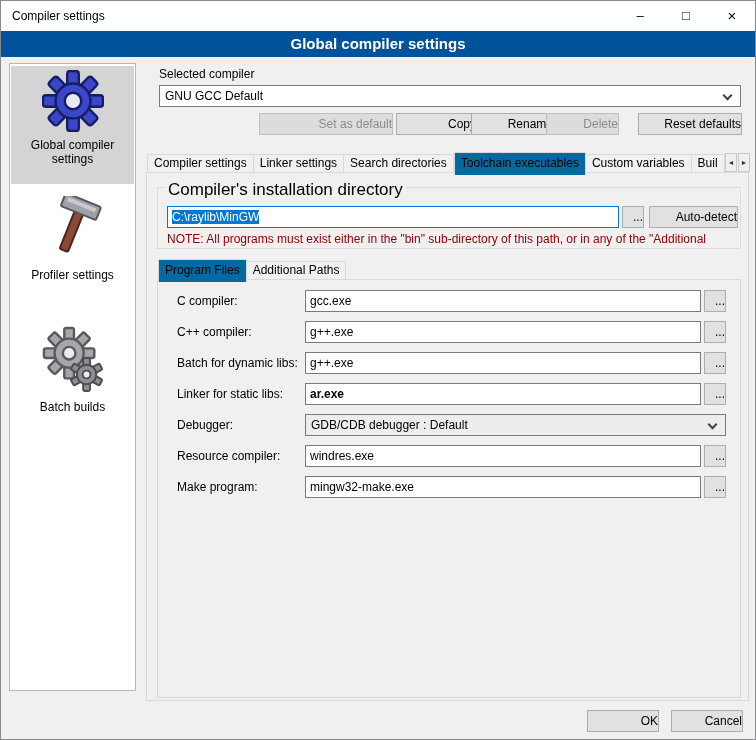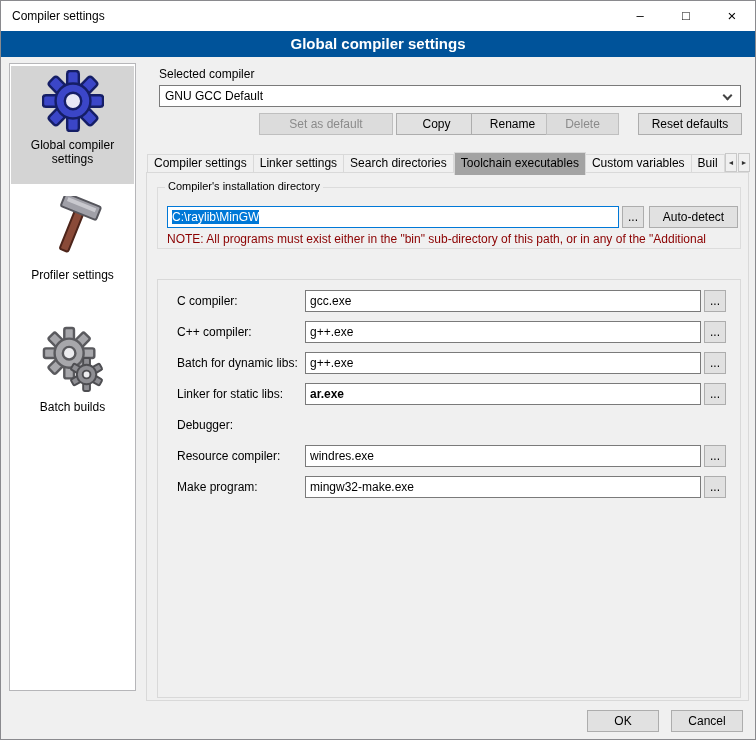--- a/index.html
+++ b/index.html
@@ -32,38 +32,38 @@
 
   
   .combo { position:absolute; height:22px; background:#fff; border:1px solid #7a7a7a;
            line-height:20px; padding:0 20px 0 5px; overflow:hidden; white-space:nowrap; }
   .combo.gray { background:#ededed; }
   .dd-arrow { position:absolute; right:9px; top:6px; width:7px; height:7px;
               border-right:2px solid #444; border-bottom:2px solid #444; transform:rotate(45deg); }
 
   
   .btn { position:absolute; height:22px; background:#e1e1e1; border:1px solid #adadad;
-         font-family:inherit; font-size:12px; text-align:center; line-height:19px; padding:0; }
+         font-family:inherit; font-size:12px; text-align:right; line-height:19px; padding:0; }
   .btn.disabled { background:#dcdcdc; border-color:#bfbfbf; color:#8b8b8b; }
 
   
   .tabstrip { position:absolute; display:flex; align-items:flex-end; height:22px; z-index:3; }
   .tab { height:19px; line-height:17px; padding:0 6px; border:1px solid #d9d9d9; border-left-width:0;
          background:#f0f0f0; font-size:12px; white-space:nowrap; }
   .tab:first-child { border-left-width:1px; }
-  .tab.active { height:23px; line-height:21px; background:#a3a3a3; border-left-width:1px;
+  .tab.active { height:23px; line-height:21px; background:#0369a1; border-left-width:1px;
                 border-bottom:none; margin-bottom:-2px; position:relative; z-index:4; }
   .tab-arrow { position:absolute; width:12px; height:19px; background:#f0f0f0; border:1px solid #c9c9c9;
                font-size:7px; text-align:center; line-height:17px; color:#333; }
 
   .panel { position:absolute; border:1px solid #d9d9d9; background:#f0f0f0; }
 
   
   .groupbox { position:absolute; border:1px solid #dcdcdc; }
-  .group-legend { position:absolute; background:#f0f0f0; padding:0 3px; font-size:11px; }
+  .group-legend { position:absolute; background:#f0f0f0; padding:0 3px; font-size:17px; }
 
   
   .tinput { position:absolute; height:22px; background:#fff; border:1px solid #7a7a7a;
             font-family:inherit; font-size:12px; padding:2px 4px; }
   .dirinput { position:absolute; height:22px; background:#fff; border:1px solid #0078d7;
               line-height:20px; padding:0 4px; overflow:hidden; white-space:nowrap; }
   .seltext { background:#0078d7; color:#fff; }
 
   .note { position:absolute; color:#8b0000; font-size:12px; white-space:nowrap; overflow:hidden; }
 
@@ -182,40 +182,48 @@
   <div class="group-legend" style="left:164px; top:179px;">Compiler's installation directory</div>
 
   <div class="dirinput" style="left:166px; top:205px; width:452px;">
     <span class="seltext">C:\raylib\MinGW</span>
   </div>
   <button class="btn" style="left:621px; top:205px; width:22px;">...</button>
   <button class="btn" style="left:648px; top:205px; width:89px;">Auto-detect</button>
 
   <div class="note" style="left:166px; top:231px; width:573px;">NOTE: All programs must exist either in the "bin" sub-directory of this path, or in any of the "Additional</div>
 
+  <div class="tabstrip" style="left:157px; top:257px;">
+    <span class="tab active">Program Files</span>
+    <span class="tab">Additional Paths</span>
+  </div>
 
   <div class="panel" style="left:156px; top:278px; width:584px; height:419px;"></div>
 
   <div class="flabel" style="left:176px; top:293px;">C compiler:</div>
   <input class="tinput" style="left: 304px; top: 289px; width: 396px;" value="gcc.exe">
   <button class="btn" style="left:703px; top:289px; width:22px;">...</button>
 
   <div class="flabel" style="left:176px; top:324px;">C++ compiler:</div>
   <input class="tinput" style="left: 304px; top: 320px; width: 396px;" value="g++.exe">
   <button class="btn" style="left:703px; top:320px; width:22px;">...</button>
 
   <div class="flabel" style="left:176px; top:355px;">Batch for dynamic libs:</div>
   <input class="tinput" style="left: 304px; top: 351px; width: 396px;" value="g++.exe">
   <button class="btn" style="left:703px; top:351px; width:22px;">...</button>
 
   <div class="flabel" style="left:176px; top:386px;">Linker for static libs:</div>
   <input class="tinput" style="left: 304px; top: 382px; width: 396px; font-weight: bold;" value="ar.exe">
   <button class="btn" style="left:703px; top:382px; width:22px;">...</button>
 
   <div class="flabel" style="left:176px; top:417px;">Debugger:</div>
+  <div class="combo gray" style="left:304px; top:413px; width:421px;">
+    <span>GDB/CDB debugger : Default</span>
+    <span class="dd-arrow"></span>
+  </div>
 
   <div class="flabel" style="left:176px; top:448px;">Resource compiler:</div>
   <input class="tinput" style="left: 304px; top: 444px; width: 396px;" value="windres.exe">
   <button class="btn" style="left:703px; top:444px; width:22px;">...</button>
 
   <div class="flabel" style="left:176px; top:479px;">Make program:</div>
   <input class="tinput" style="left: 304px; top: 475px; width: 396px;" value="mingw32-make.exe">
   <button class="btn" style="left:703px; top:475px; width:22px;">...</button>
 
   <button class="btn" style="left:586px; top:709px; width:72px;">OK</button>

